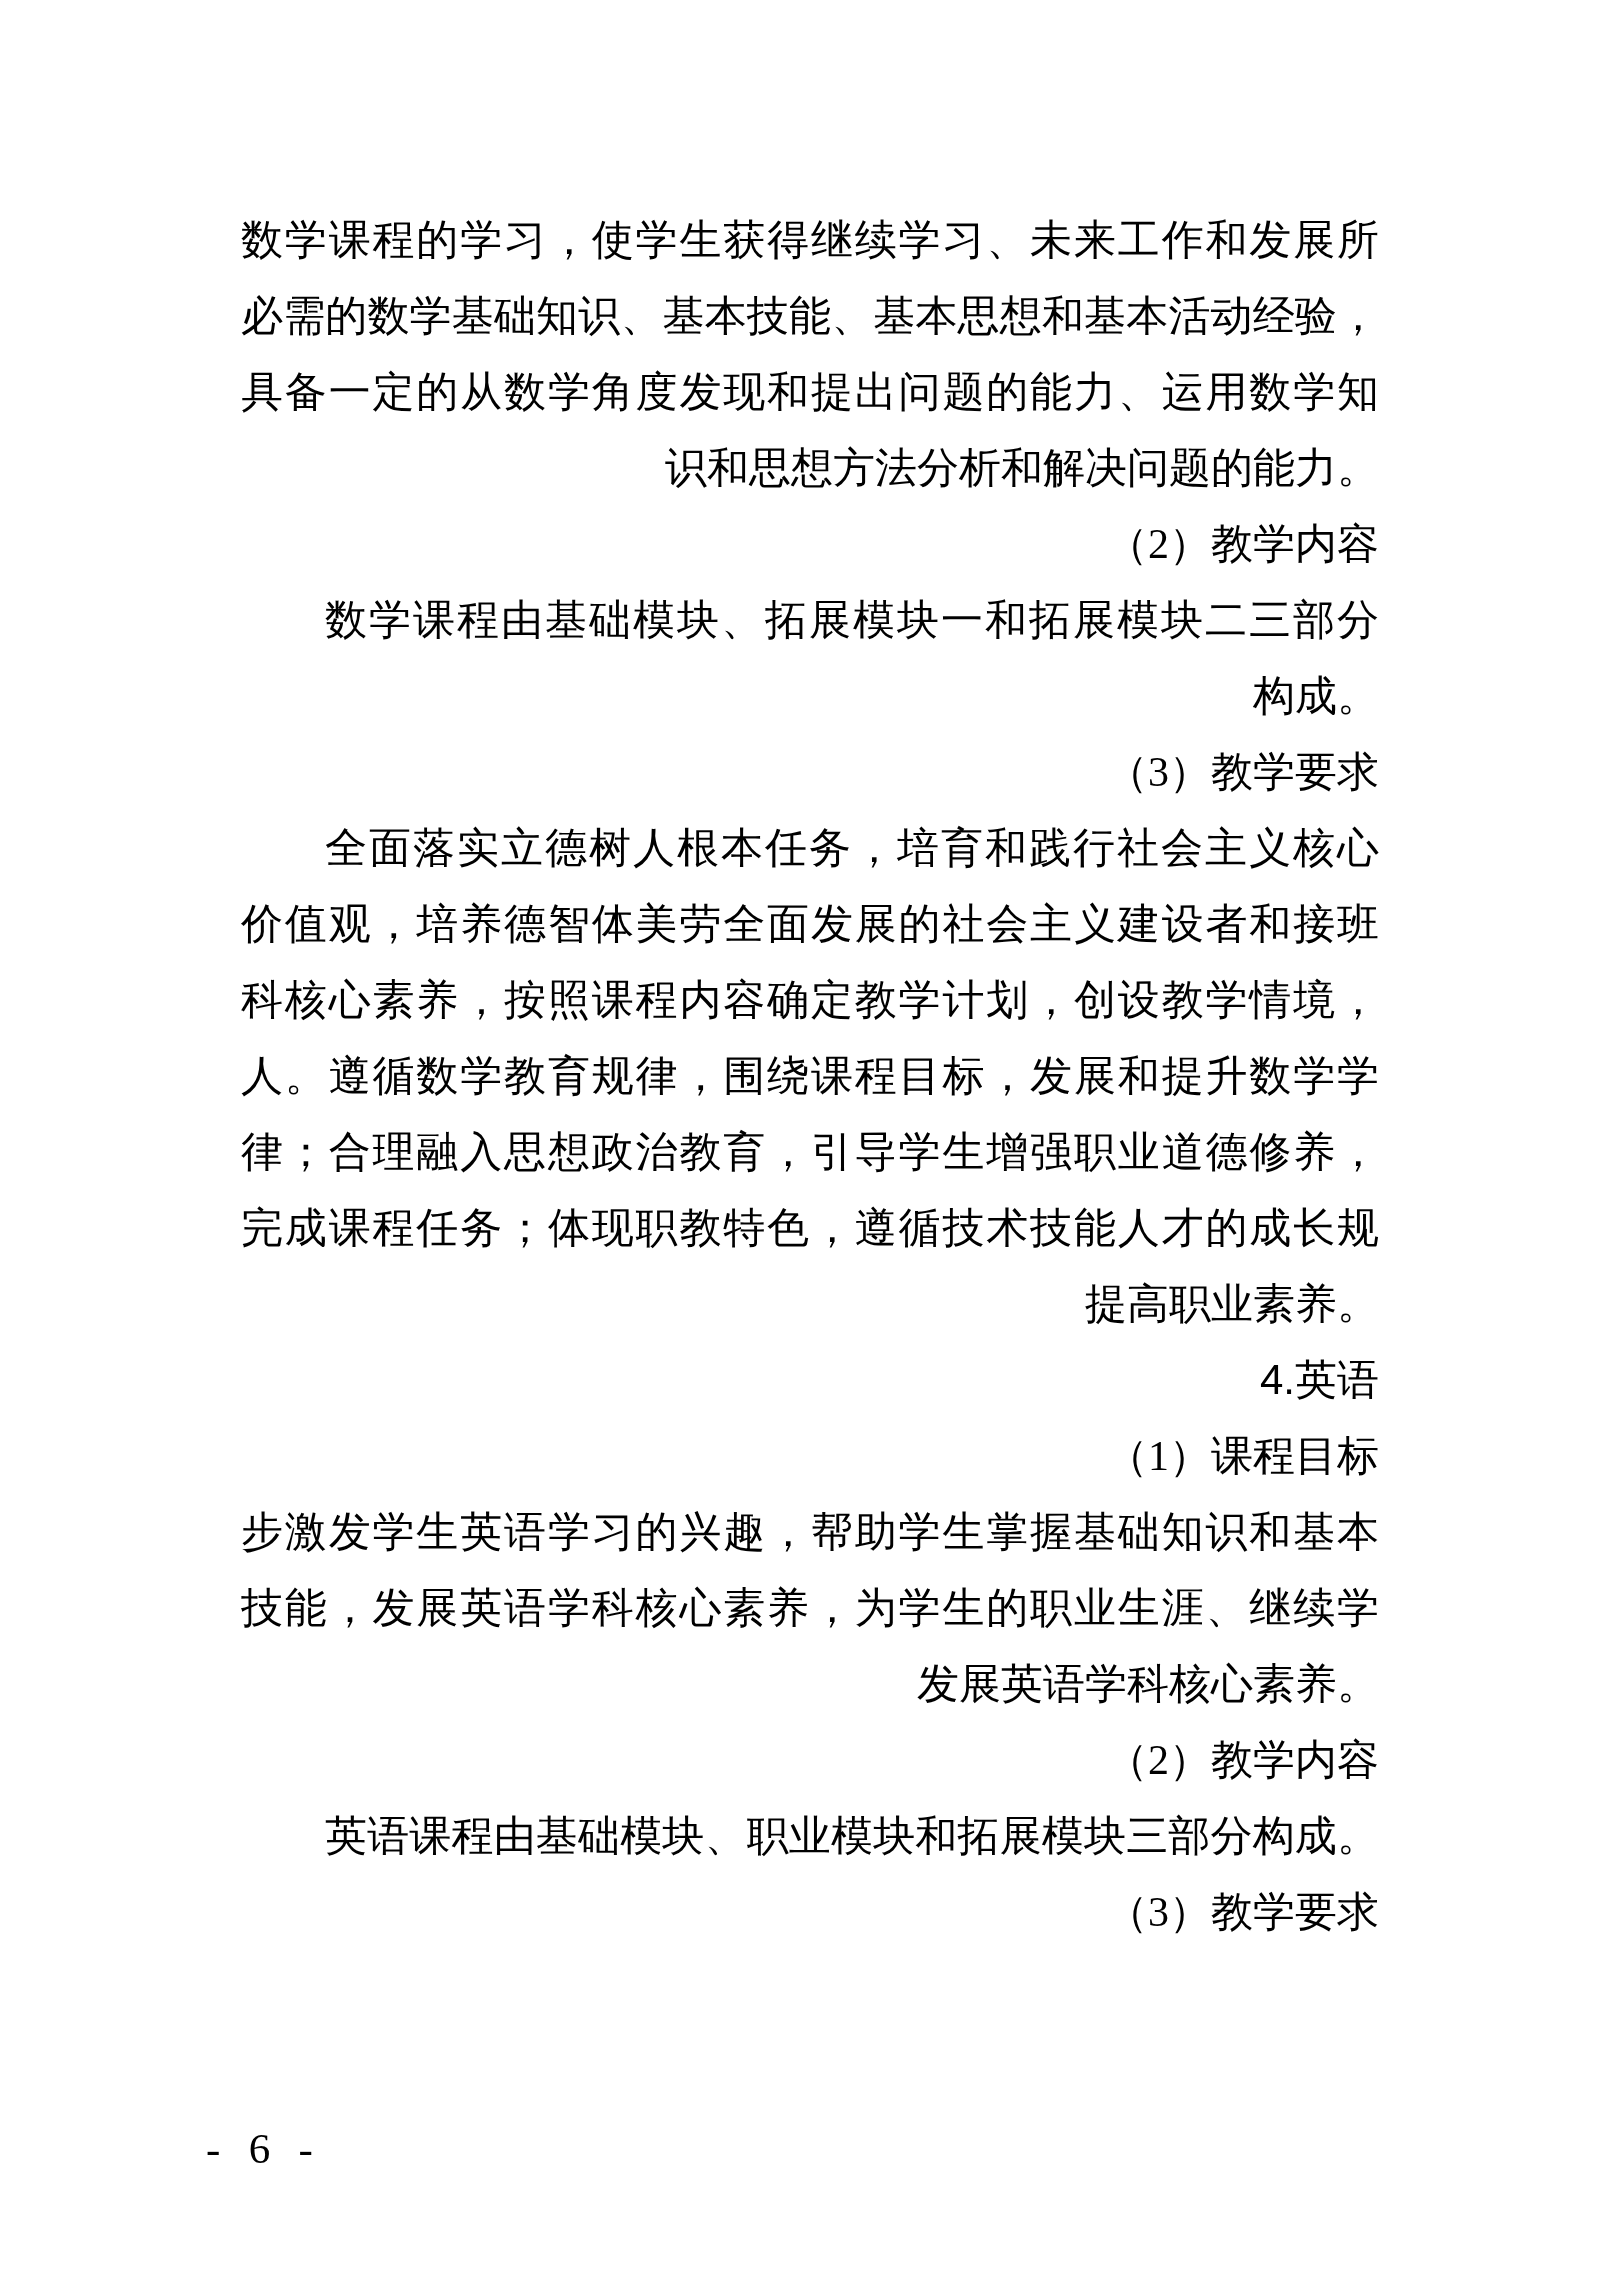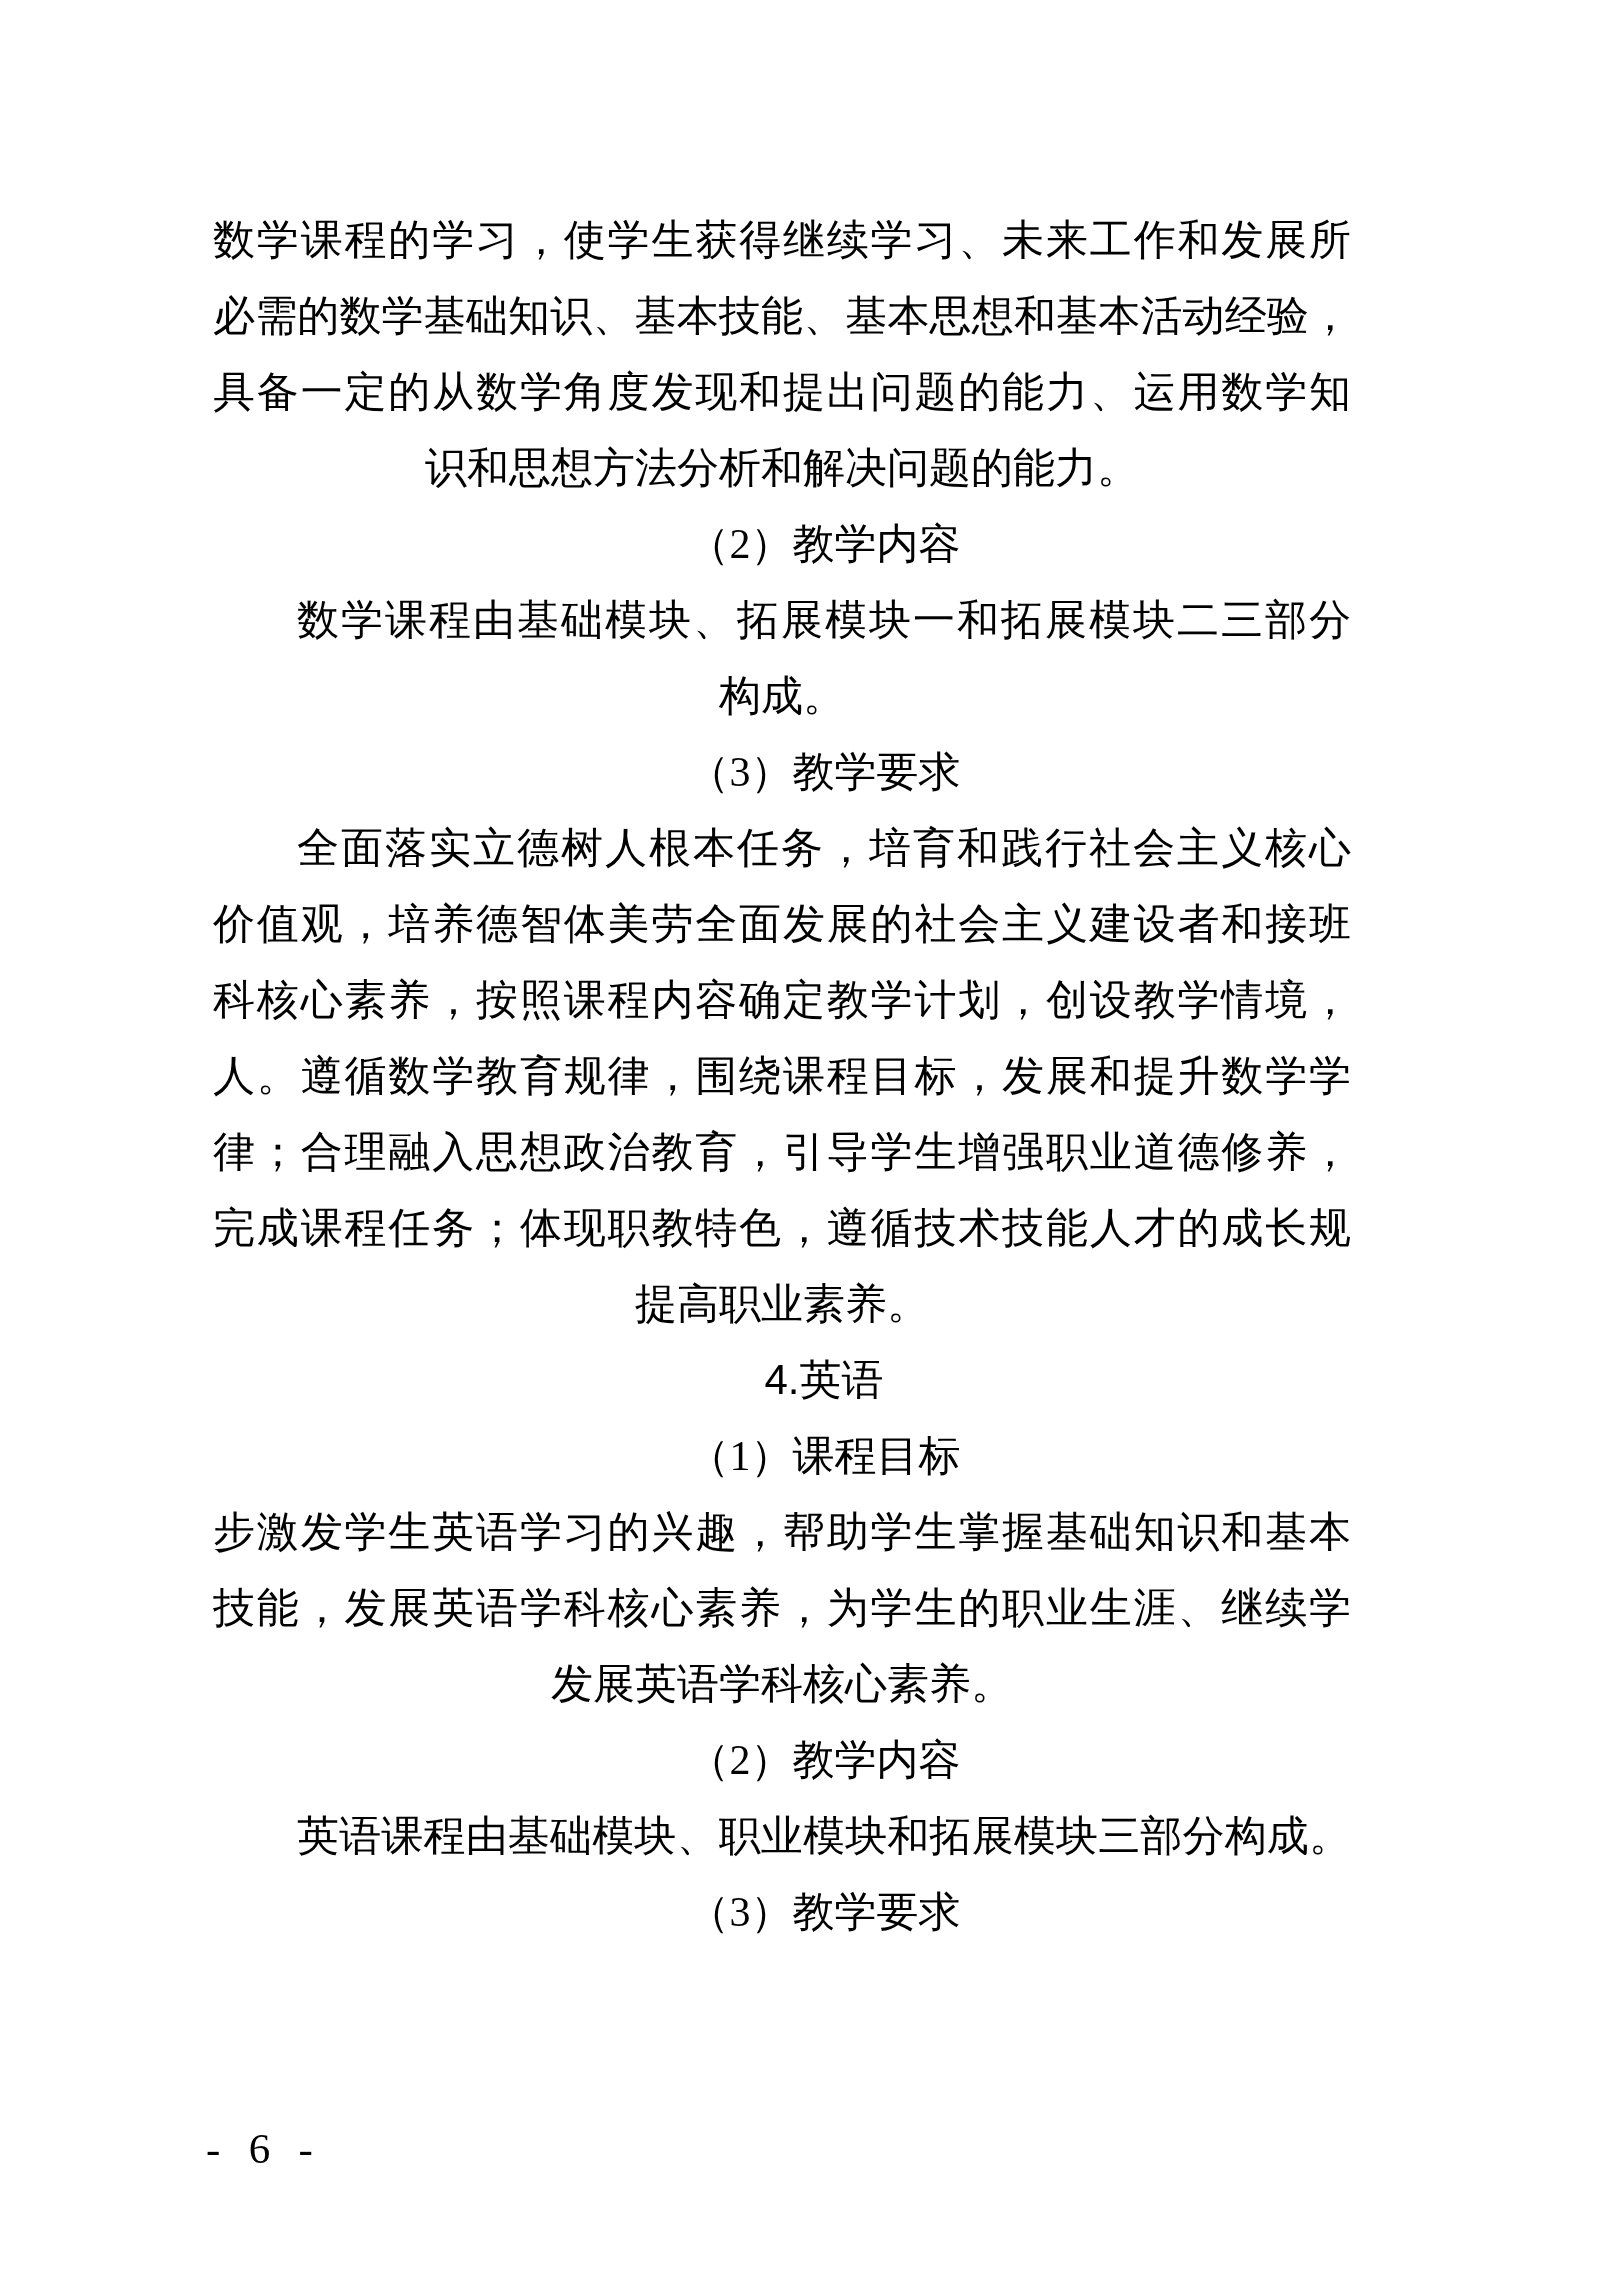--- a/index.html
+++ b/index.html
@@ -12,30 +12,30 @@
     width: 1621px;
     height: 2293px;
     margin: 0 auto;
     background: #ffffff;
     color: #000000;
     font-family: "Liberation Serif", "DejaVu Serif", serif;
     overflow: hidden;
   }
   .text-block {
     position: absolute;
-    left: 213px;
+    left: 241px;
     top: 202px;
     width: 1138px;
   }
   .line {
     font-size: 42px;
     line-height: 76px;
     height: 76px;
     white-space: nowrap;
-    text-align: center;
+    text-align: right;
     letter-spacing: 0;
   }
   .line.full {
     white-space: normal;
     text-align: justify;
     text-align-last: justify;
     text-justify: inter-character;
   }
   .line.indent {
     text-indent: 84px;

